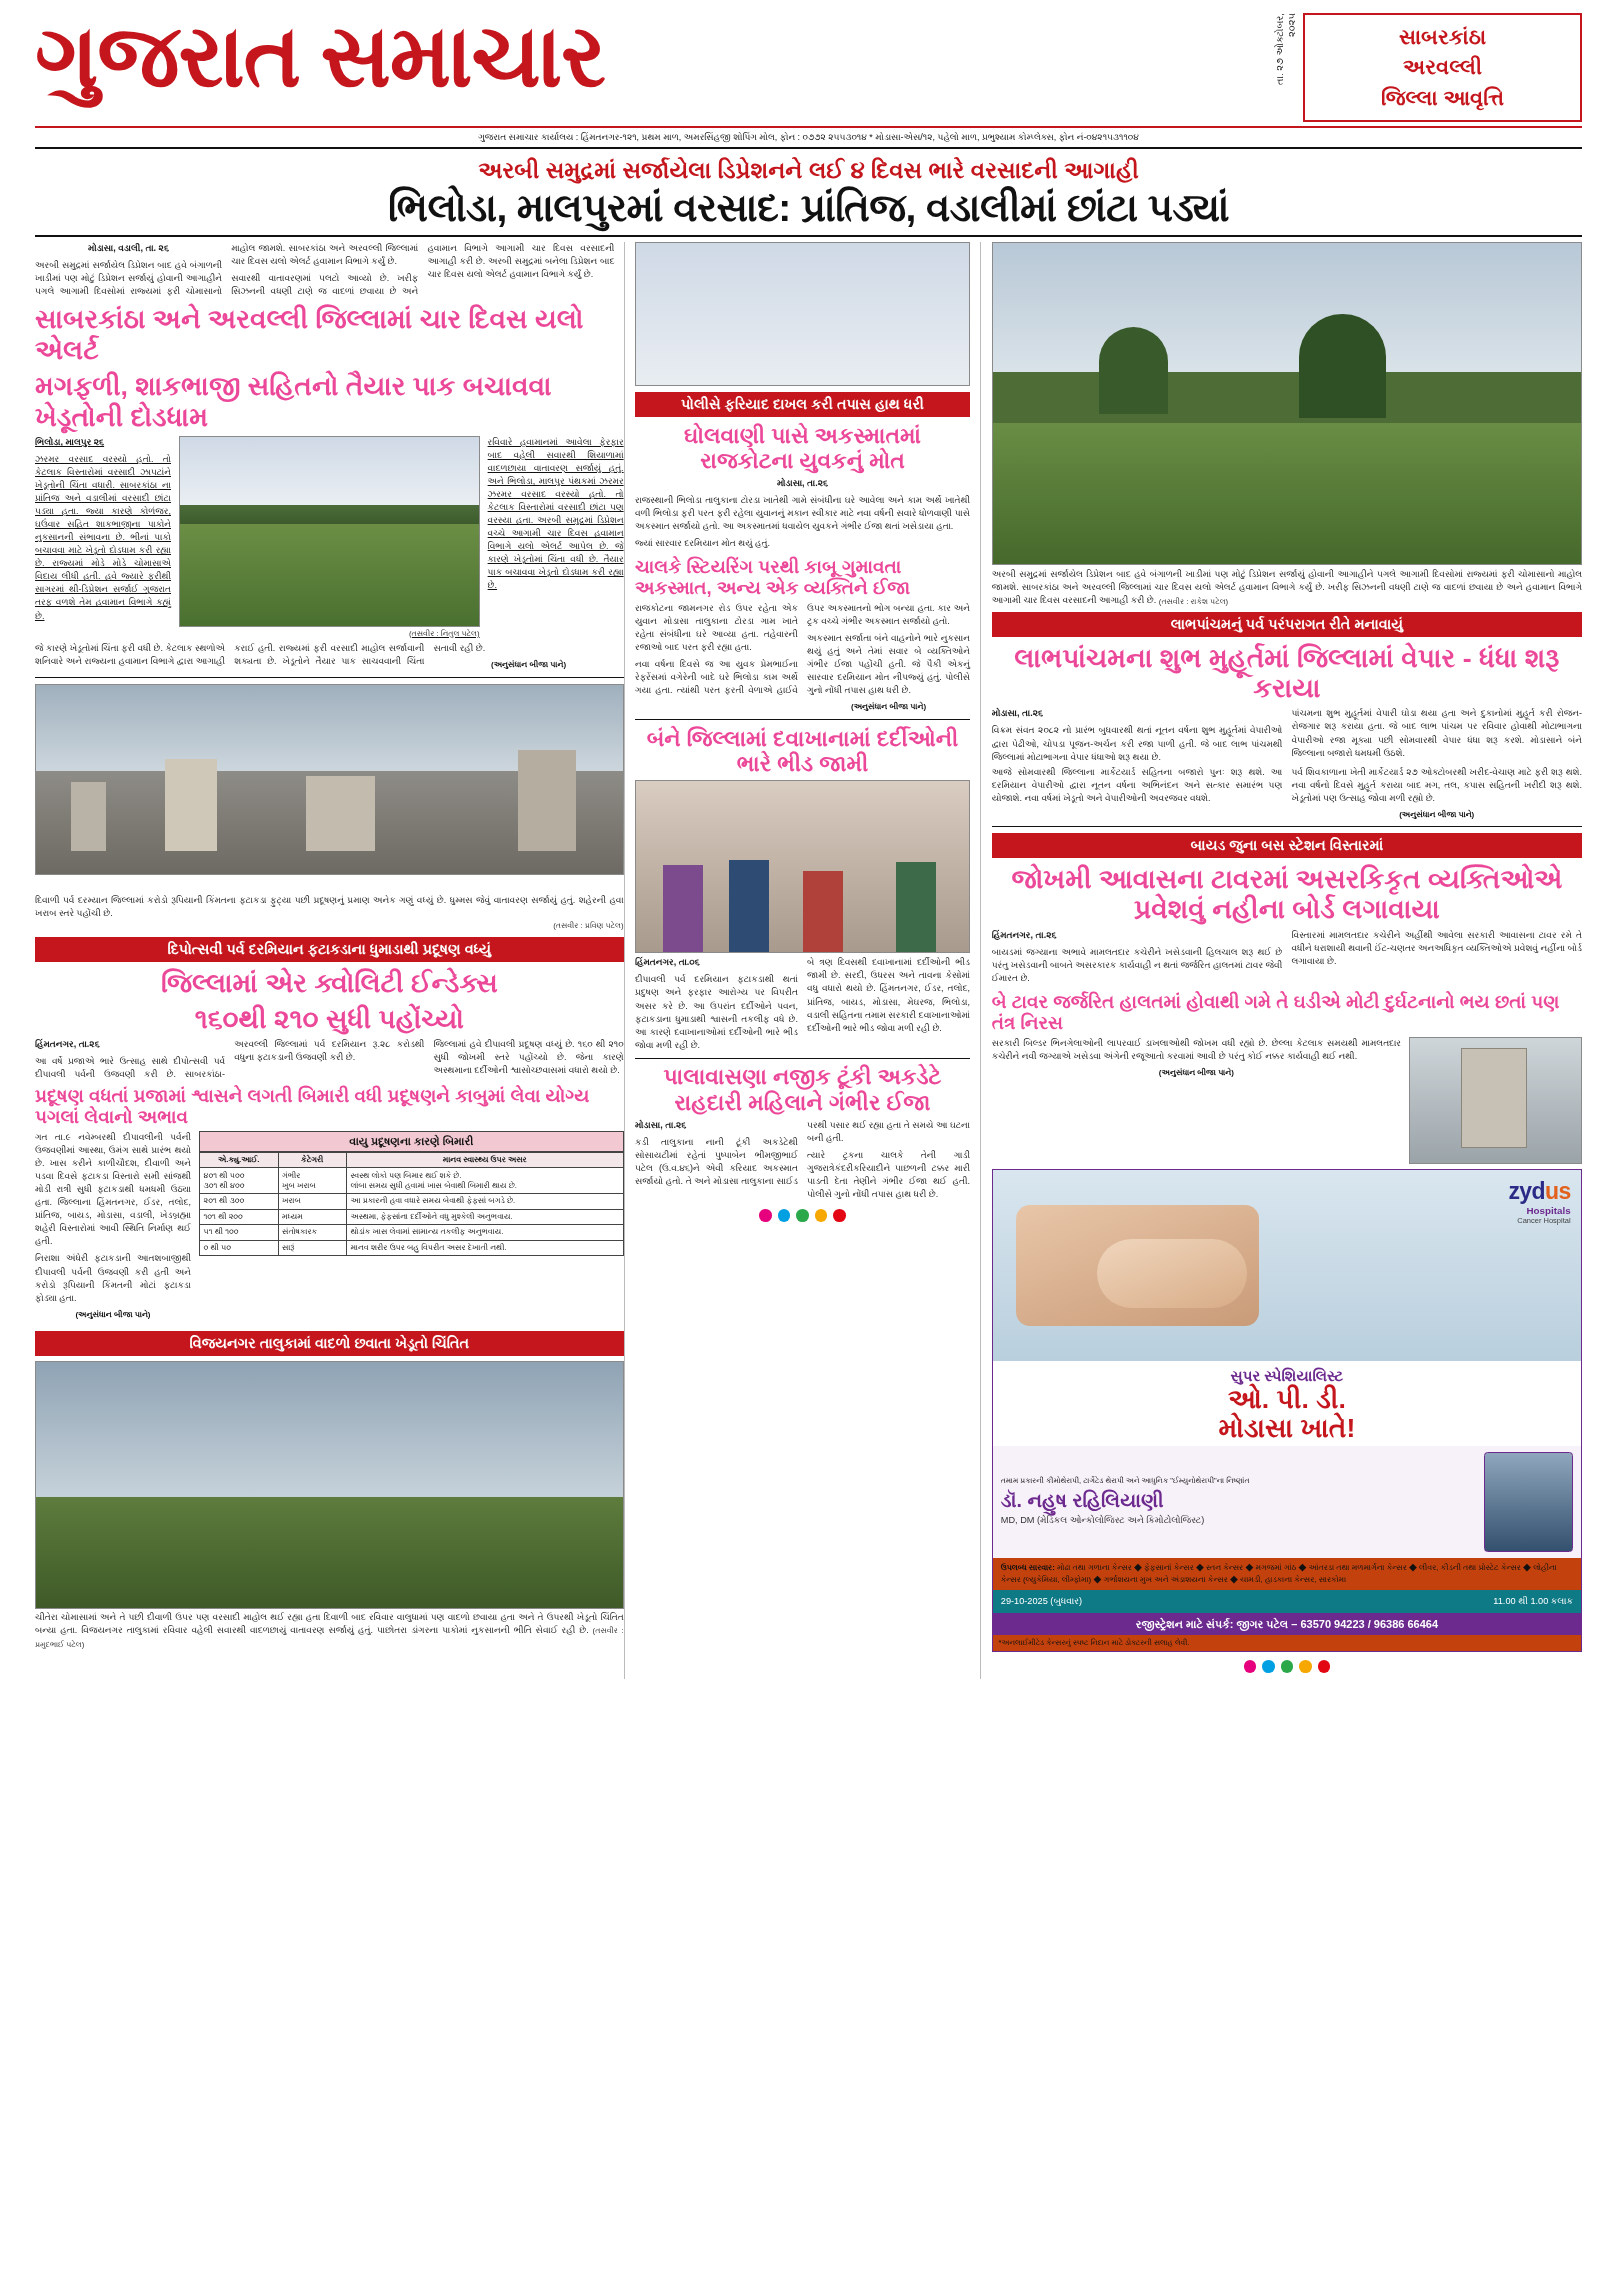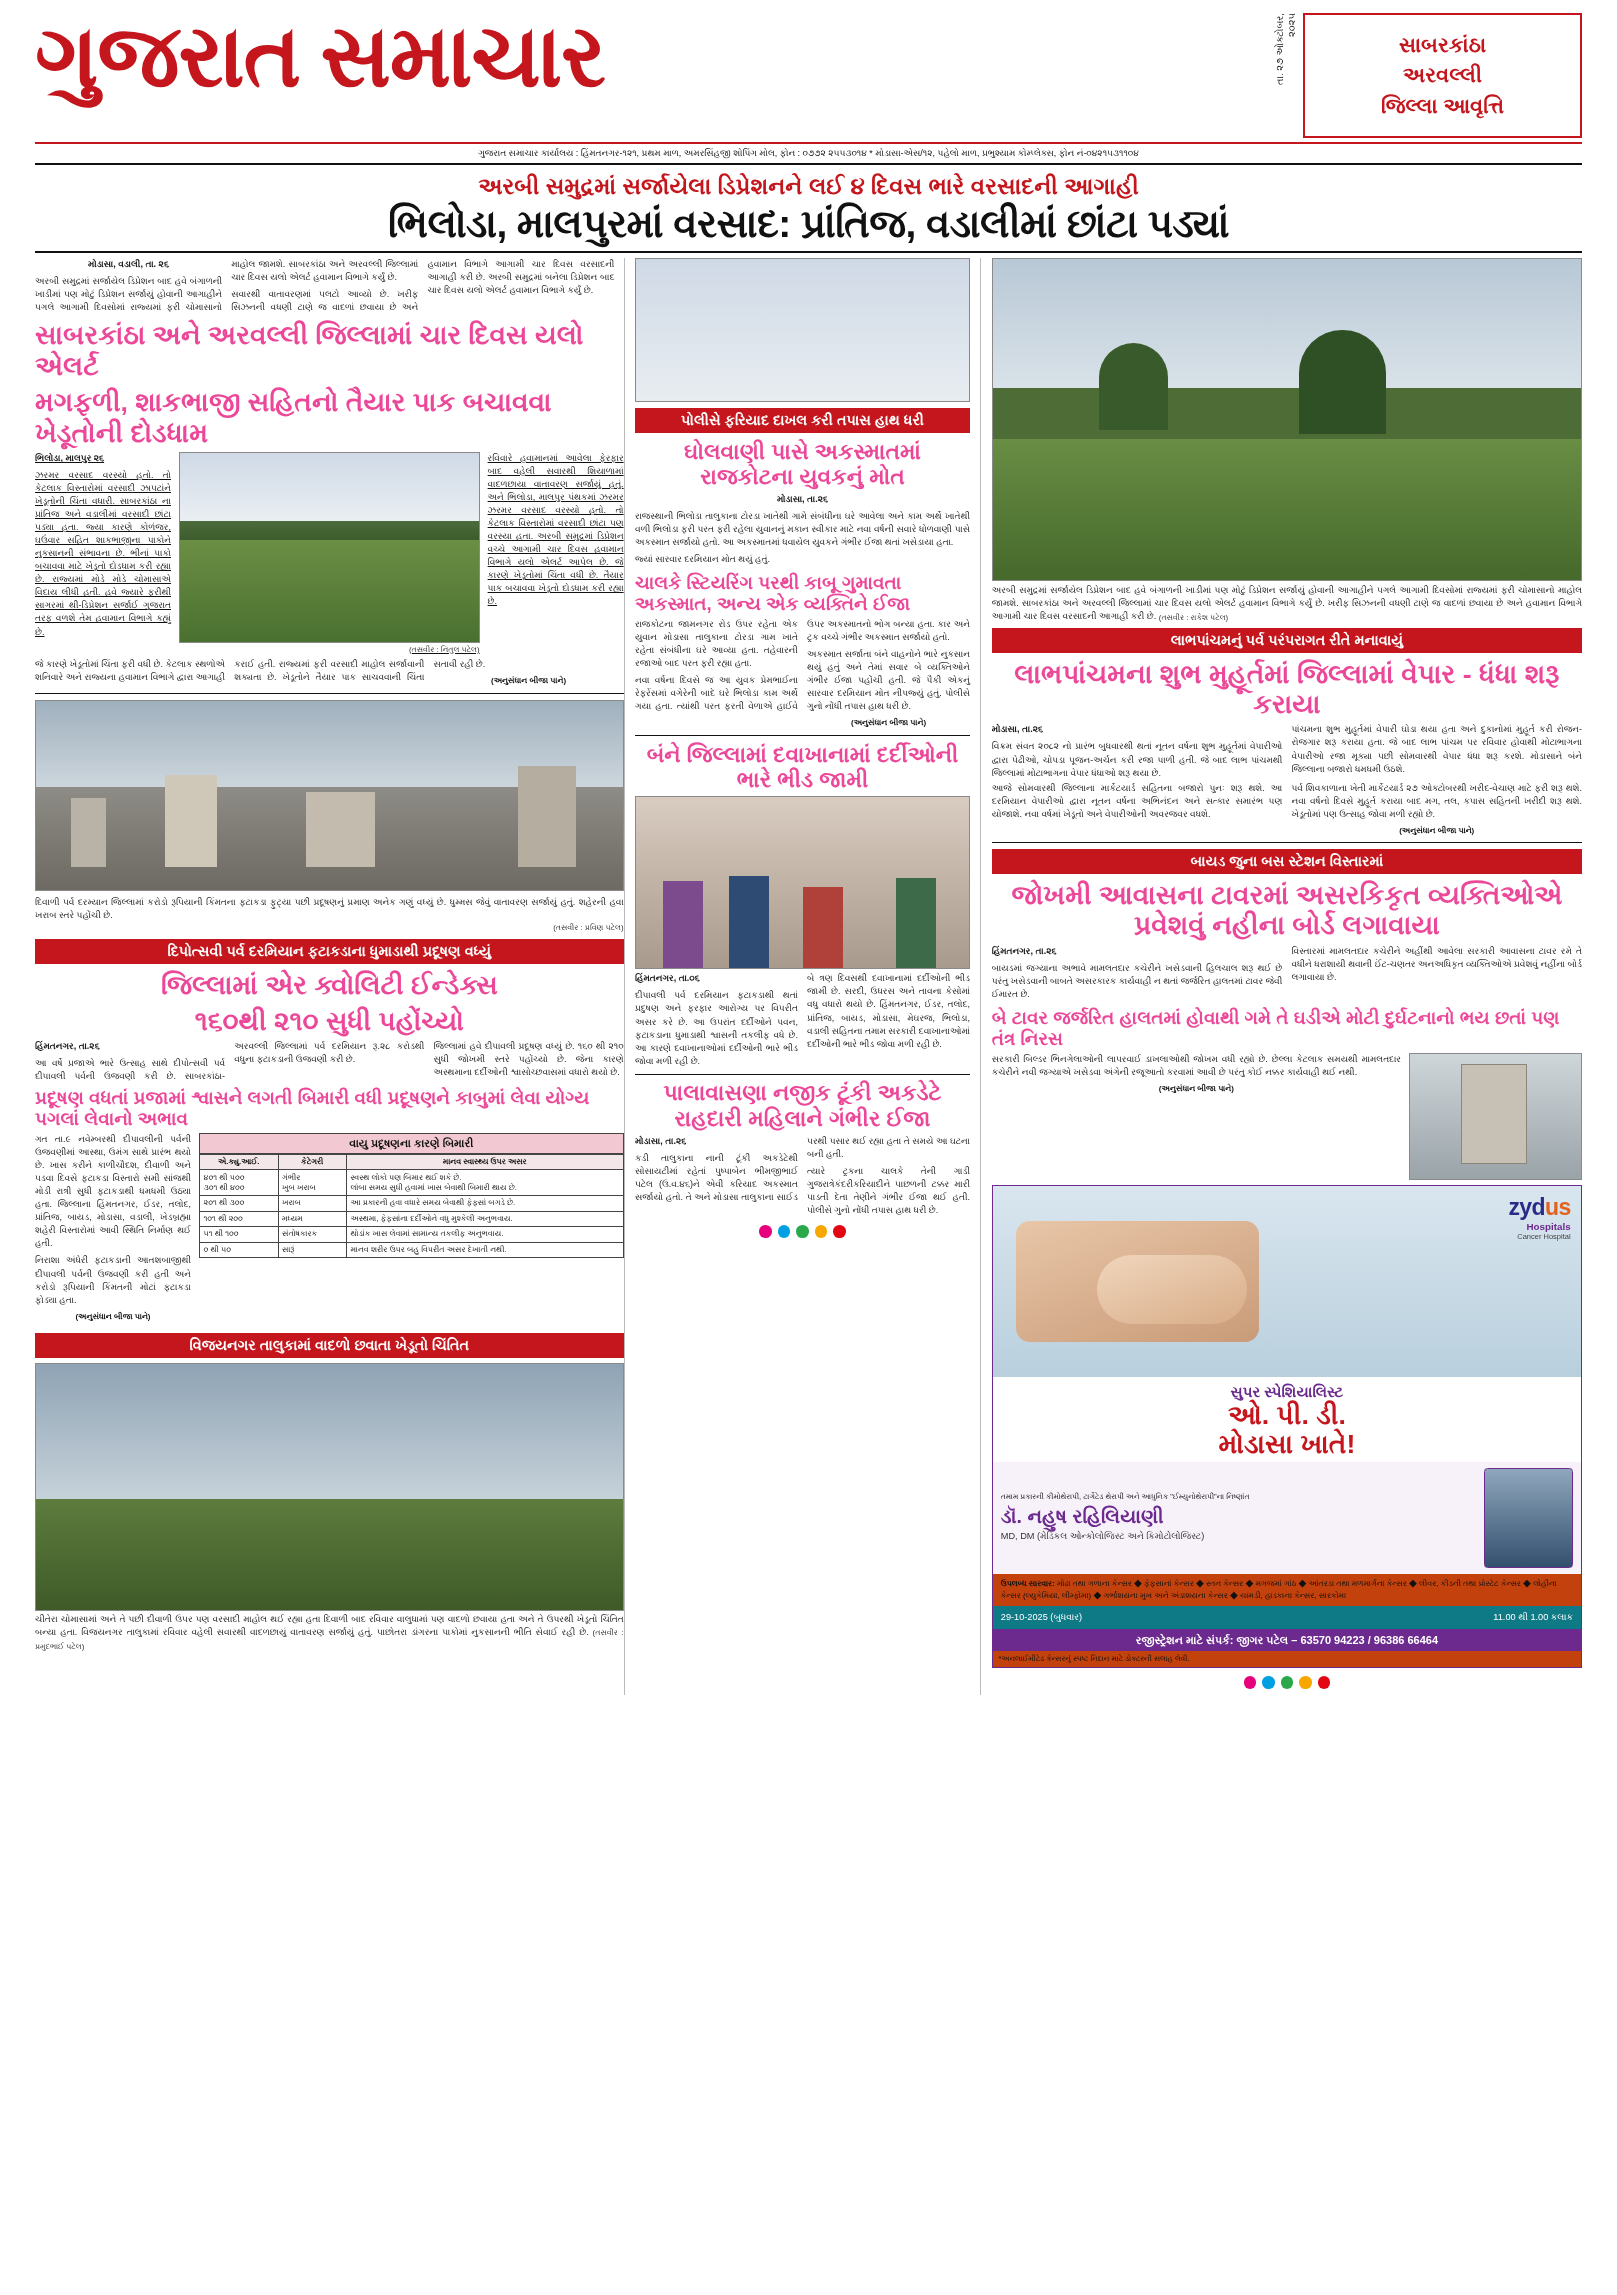--- a/index.html
+++ b/index.html
@@ -9,21 +9,21 @@
   
   .masthead { position:relative; padding:12.7px 35px 0 35px; }
   .mast-row { display:flex; align-items:flex-start; justify-content:space-between; }
   .mast-title {
     font-family:"Liberation Serif", serif;
     font-size:87px; font-weight:bold; color:#c4161c; letter-spacing:-1.2px;
     line-height:1.0; white-space:nowrap;
   }
   .mast-date { font-size:9.8px; color:#111; text-align:right; writing-mode:vertical-rl; transform:rotate(180deg); height:87px; margin-right:4.6px;}
   .mast-box {
-    border:2.3px double #c4161c; padding:15px 16px; text-align:center; color:#c4161c;
+    border:2.3px double #c4161c; padding:7px 16px; text-align:center; color:#c4161c;
     font-weight:bold; font-size:21px; line-height:1.45; min-width:243px;
   }
   .mast-rule { height:2.9px; background:#c4161c; margin:3.5px 35px 0 35px; }
   .mast-sub { text-align:center; font-size:9px; padding:4px 35px 3.5px 35px; color:#111; }
   .mast-rule2 { height:1.7px; background:#111; margin:0 35px 0 35px; }
 
   
   .lead { padding:8px 35px 0 35px; text-align:center; }
   .lead-kicker { font-size:23px; font-weight:bold; color:#c4161c; margin-bottom:2.3px; }
   .lead-head { font-size:39px; font-weight:bold; color:#111; line-height:1.12; letter-spacing:-0.6px; }
@@ -160,21 +160,21 @@
       <div class="divider"></div>
 
       <div class="photo" style="height:191px;">
         <div class="sky" style="height:46%; background:linear-gradient(180deg,#9fb0bd,#cdd6dd);"></div>
         <div class="ground" style="height:54%; background:linear-gradient(180deg,#8e8c86,#6d6a63);"></div>
         <div style="position:absolute; left:6%; bottom:12%; width:35px; height:69px; background:#b9b2a6;"></div>
         <div style="position:absolute; left:22%; bottom:12%; width:52px; height:92px; background:#cfc7b8;"></div>
         <div style="position:absolute; left:46%; bottom:12%; width:69px; height:75px; background:#c2bbae;"></div>
         <div style="position:absolute; right:8%; bottom:12%; width:58px; height:101px; background:#b5ada0;"></div>
       </div>
-      <div class="txt" style="padding-top:5px;">
+      <div class="txt" style="padding-top:19px;">
         <span>દિવાળી પર્વ દરમ્યાન જિલ્લામાં કરોડો રૂપિયાની કિંમતના ફટાકડા ફુટ્યા પછી પ્રદૂષણનું પ્રમાણ અનેક ગણું વધ્યું છે. ધુમ્મસ જેવું વાતાવરણ સર્જાયું હતું. શહેરની હવા ખરાબ સ્તરે પહોંચી છે.</span>
       </div>
       <div class="caption">(તસવીર : પ્રવિણ પટેલ)</div>
 
       <div class="redbar">દિપોત્સવી પર્વ દરમિયાન ફટાકડાના ધુમાડાથી પ્રદૂષણ વધ્યું</div>
       <div class="sechead centerhead">જિલ્લામાં એર ક્વોલિટી ઈન્ડેક્સ</div>
       <div class="sechead centerhead">૧૬૦થી ૨૧૦ સુધી પહોંચ્યો</div>
 
       <div class="txt cols3" style="margin-top:3.5px;">
         <p class="bold">હિંમતનગર, તા.૨૬</p>

